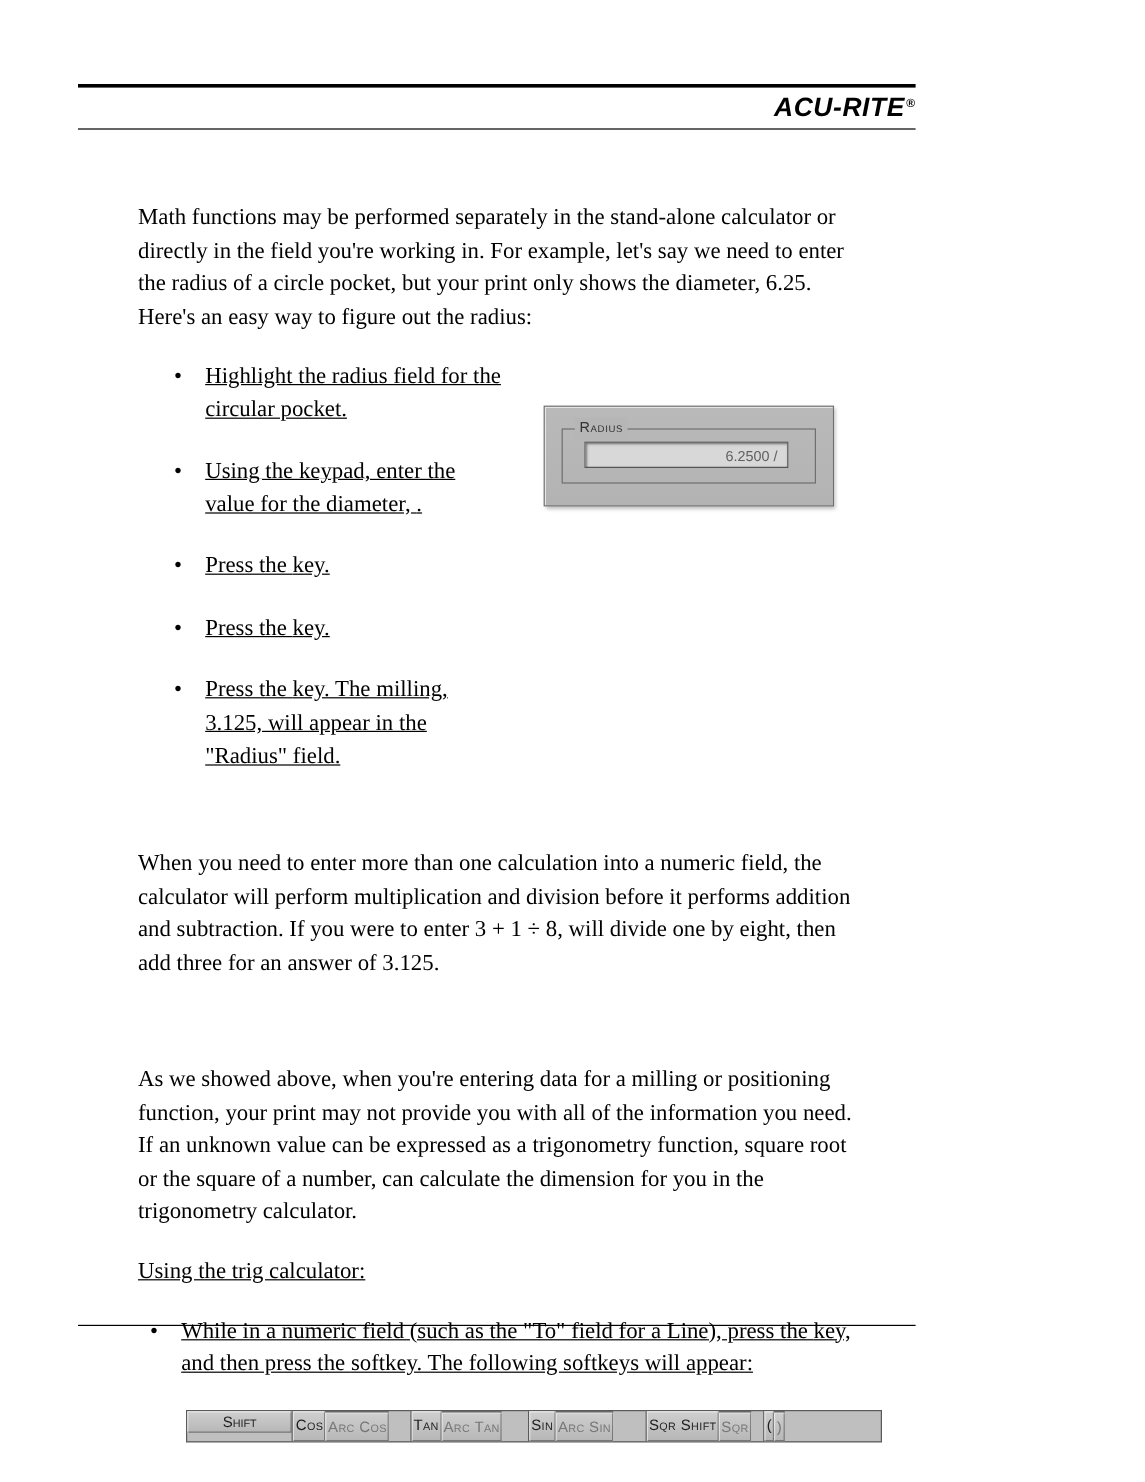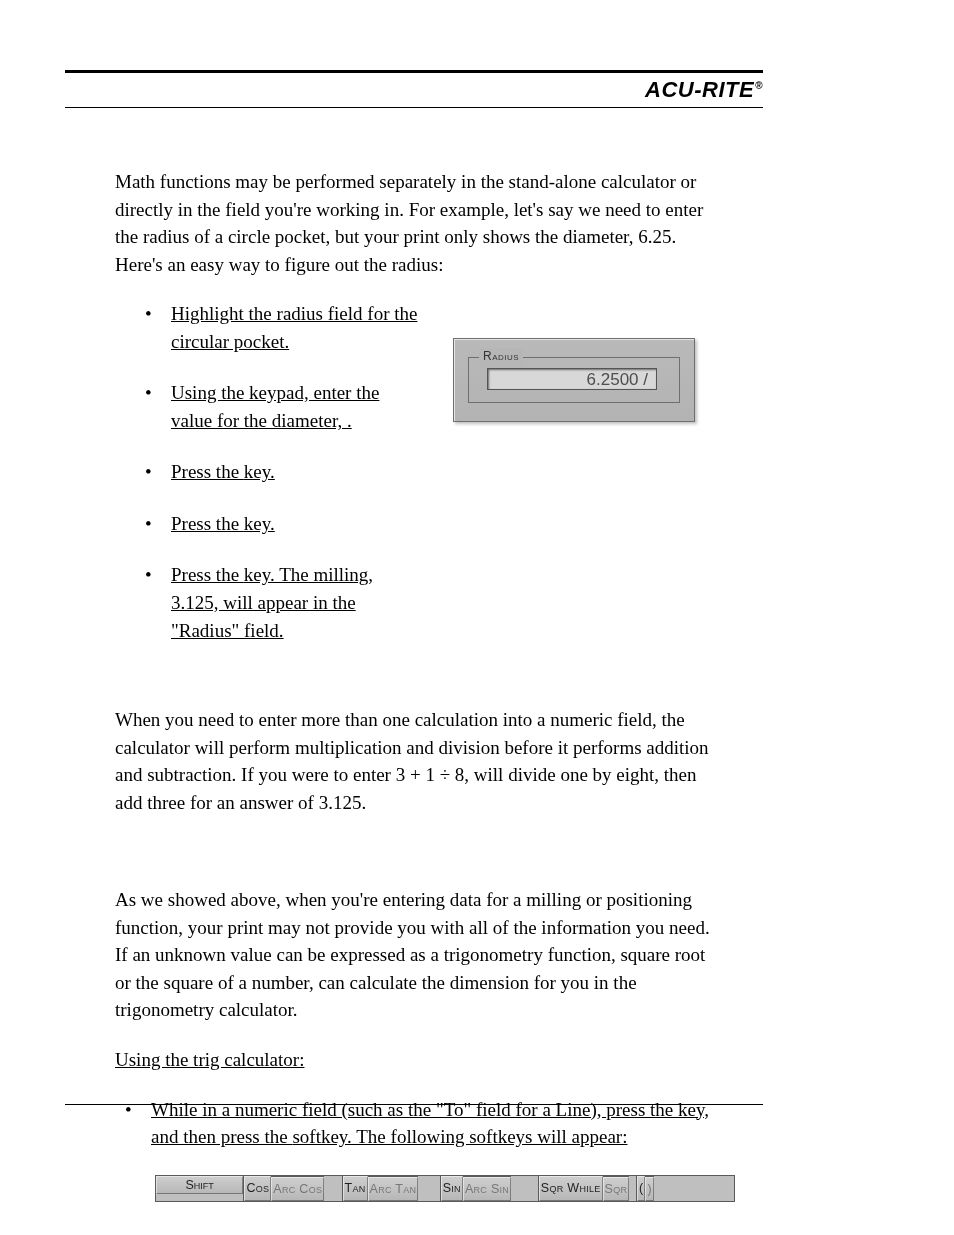--- a/index.html
+++ b/index.html
@@ -113,22 +113,22 @@
   .radius-input {
     position: absolute;
     top: 10px;
     left: 18px;
     width: 170px;
     height: 22px;
     background: #d8d8d8;
     border: 1px solid #555;
     box-shadow: inset 1px 1px 2px rgba(0,0,0,0.5);
     font-family: Arial, Helvetica, sans-serif;
-    font-size: 17px;
-    color: #1d4ed8;
+    font-size: 12px;
+    color: #0f766e;
     text-align: right;
     line-height: 22px;
     padding-right: 8px;
     box-sizing: border-box;
   }
 
   
   .softkey-bar {
     margin: 18px 0 0 40px;
     width: 580px;
@@ -257,21 +257,21 @@
         </div>
         <div class="sk-col">
           <div class="sk-cell">Tan</div>
           <div class="sk-cell alt">Arc Tan</div>
         </div>
         <div class="sk-col">
           <div class="sk-cell">Sin</div>
           <div class="sk-cell alt">Arc Sin</div>
         </div>
         <div class="sk-col">
-          <div class="sk-cell">Sqr While</div>
+          <div class="sk-cell">Sqr Shift</div>
           <div class="sk-cell alt">Sqr</div>
         </div>
         <div class="sk-col">
           <div class="sk-cell">(</div>
           <div class="sk-cell alt">)</div>
         </div>
       </div>
     </div>
 
   </div>

